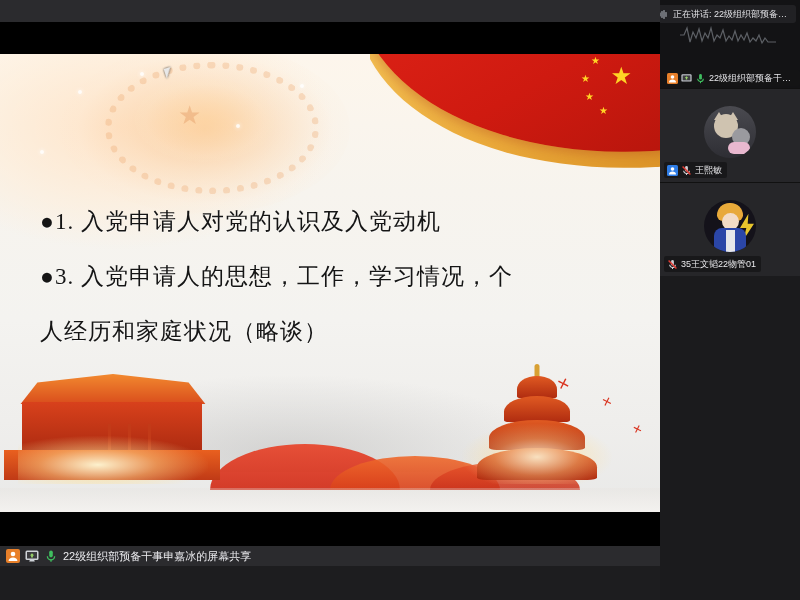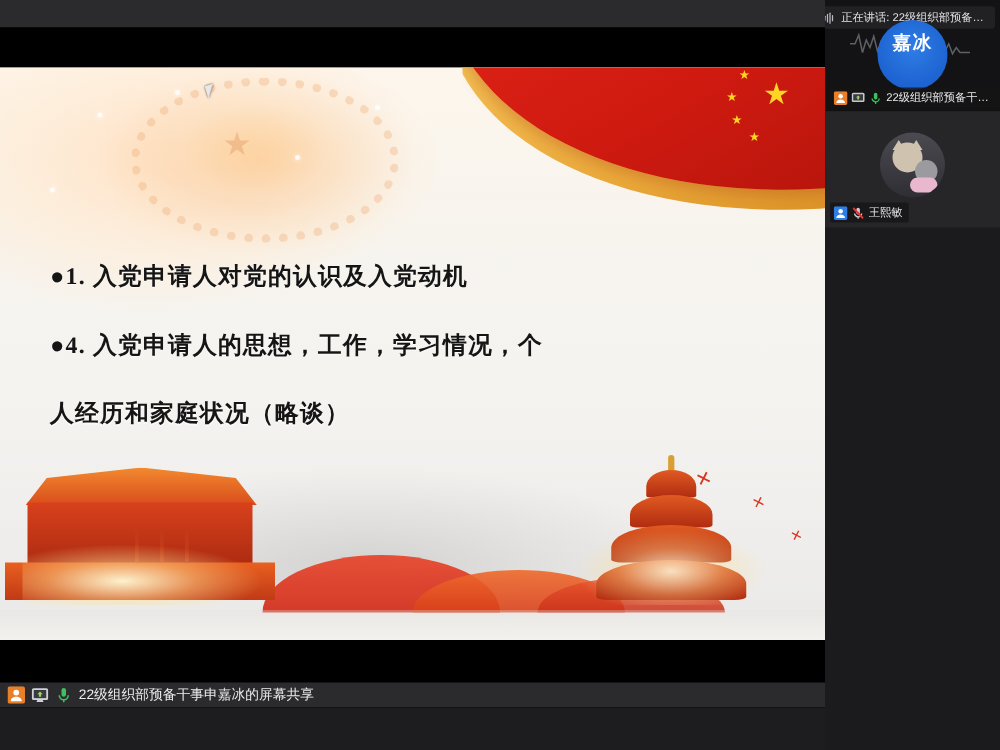--- a/index.html
+++ b/index.html
@@ -74,21 +74,21 @@
   .ground{position:absolute;left:0;bottom:0;width:660px;height:24px;
      background:linear-gradient(180deg,rgba(230,225,220,.3) 0%,rgba(245,243,240,.85) 100%);}
   .dove{position:absolute;color:#d9331f;font-size:15px;line-height:1;transform:rotate(-18deg);}
   .d1{right:90px;top:14px;}
   .d2{right:48px;top:34px;font-size:12px;}
   .d3{right:18px;top:62px;font-size:11px;}
 
   
   .slide-text{position:absolute;left:40px;top:140px;width:600px;color:#151515;
      font-family:"Liberation Serif","DejaVu Serif",serif;}
-  .line{font-size:19px;line-height:55px;letter-spacing:1px;font-weight:700;white-space:pre-wrap;text-shadow:0 1px 0 rgba(255,255,255,.6);}
+  .line{font-size:23px;line-height:55px;letter-spacing:1px;font-weight:400;white-space:pre-wrap;text-shadow:0 1px 0 rgba(255,255,255,.6);}
 
   .cursor{position:absolute;left:165px;top:45px;width:0;height:0;
      border-left:7px solid #e8e8e8;border-bottom:10px solid transparent;border-right:5px solid transparent;
      transform:rotate(-18deg);filter:drop-shadow(0 0 1px rgba(0,0,0,.8));}
 
   
   #rail{position:absolute;right:0;top:0;width:140px;height:600px;background:#1b1b1d;}
   .tile{position:relative;width:140px;background:#232326;overflow:hidden;}
   .tile.speaker{height:88px;background:#0f0f11;}
   .tile.normal{height:93px;border-top:1px solid #111;}
@@ -217,21 +217,21 @@
           </div>
 
           <div class="dove d1">✕</div>
           <div class="dove d2">✕</div>
           <div class="dove d3">✕</div>
           <div class="ground"></div>
         </div>
 
         <div class="slide-text">
           <div class="line">●1. 入党申请人对党的认识及入党动机</div>
-          <div class="line">●4. 入党申请人的思想，工作，学习情况，个
+          <div class="line">●3. 入党申请人的思想，工作，学习情况，个
 人经历和家庭状况（略谈）</div>
         </div>
       </div>
 
       <div class="cursor"></div>
     </div>
 
     <div id="statusbar">
       <div class="chip">
         <span class="ic14">
@@ -276,23 +276,20 @@
               <g stroke="#b9bec6" stroke-width="1" stroke-linecap="round">
                 <line x1="2" y1="4" x2="2" y2="7"></line>
                 <line x1="4" y1="2.5" x2="4" y2="8.5"></line>
                 <line x1="6" y1="1.5" x2="6" y2="9.5"></line>
                 <line x1="8" y1="3.5" x2="8" y2="7.5"></line>
               </g>
             </svg>
         </span>
         <span class="txt">正在讲话: 22级组织部预备干事...</span>
       </div>
-      <div class="avatar av-blue" style="width:56px;height:56px;top:50%;">
-        <span class="nm">嘉冰</span>
-      </div>
       <div class="namebar" style="bottom:2px;">
         <span class="ic">
           <svg viewBox="0 0 11 11">
               <rect width="11" height="11" rx="1.6" fill="#e8802a"></rect>
               <circle cx="5.5" cy="4" r="1.8" fill="#fff"></circle>
               <path d="M2 9.4c0-1.8 1.6-2.8 3.5-2.8S9 7.6 9 9.4z" fill="#fff"></path>
             </svg>
         </span>
         <span class="ic">
           <svg viewBox="0 0 11 11">
@@ -337,14 +334,35 @@
               <path d="M2.7 5.7a2.8 2.8 0 0 0 5.6 0" stroke="#cfcfd4" stroke-width="1.1" fill="none"></path>
               <rect x="5" y="8.4" width="1" height="1.6" fill="#cfcfd4"></rect>
               <line x1="1.6" y1="1.4" x2="9.4" y2="9.6" stroke="#e03a32" stroke-width="1.5"></line>
             </svg>
         </span>
         <span class="txt">王熙敏</span>
       </div>
     </div>
 
 
+    <div class="tile normal">
+      <div class="media"></div>
+      <div class="avatar av-ygo">
+        <i class="flash"></i>
+          <i class="hair"></i>
+          <i class="face"></i>
+          <i class="coat"></i>
+          <i class="shirt"></i>
+      </div>
+      <div class="namebar">
+        <span class="ic">
+          <svg viewBox="0 0 11 11">
+              <rect x="4.1" y="1.1" width="2.8" height="5.5" rx="1.4" fill="#cfcfd4"></rect>
+              <path d="M2.7 5.7a2.8 2.8 0 0 0 5.6 0" stroke="#cfcfd4" stroke-width="1.1" fill="none"></path>
+              <rect x="5" y="8.4" width="1" height="1.6" fill="#cfcfd4"></rect>
+              <line x1="1.6" y1="1.4" x2="9.4" y2="9.6" stroke="#e03a32" stroke-width="1.5"></line>
+            </svg>
+        </span>
+        <span class="txt">35王文韬22物管01</span>
+      </div>
+    </div>
   </div>
 </div>
 
 </body></html>

